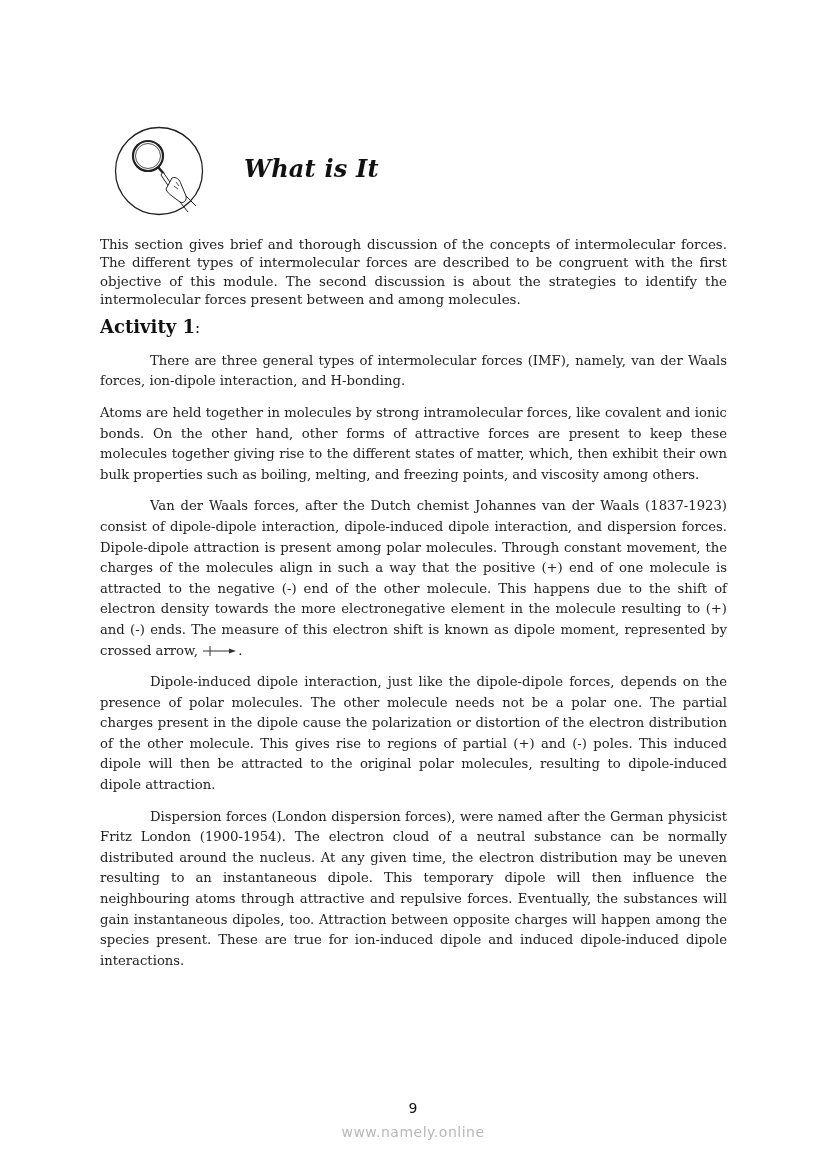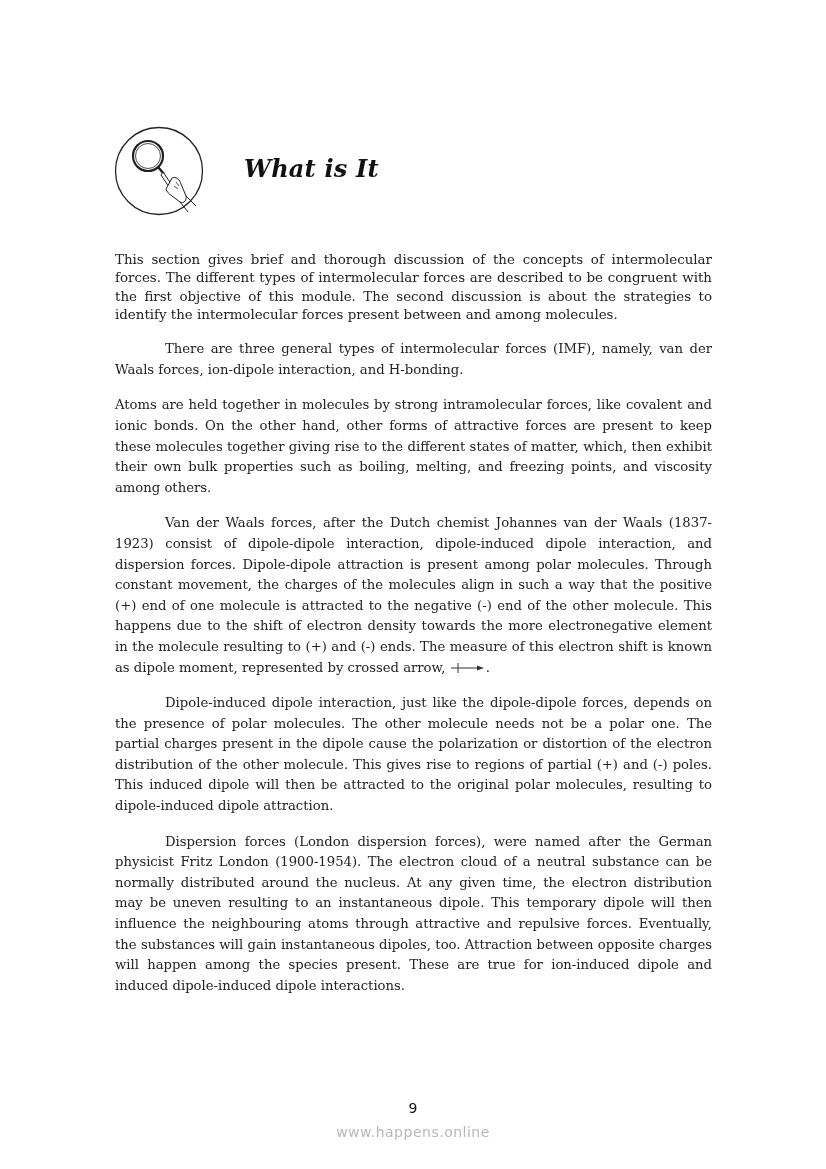--- a/index.html
+++ b/index.html
@@ -2,21 +2,21 @@
 <html><head>
   <meta charset="utf-8">
   <style>
     html, body { margin: 0; padding: 0; background: #ffffff; }
     body { width: 826px; height: 1169px; position: relative; overflow: hidden; color: #1a1a1a; }
     .page { position: absolute; left: 0; top: 0; width: 826px; height: 910px; }
     .header { position: absolute; left: 114px; top: 126px; width: 400px; height: 90px; }
     .icon-circle { position: absolute; left: 0; top: 0; width: 90px; height: 90px; }
     .section-title { position: absolute; left: 130px; top: 28px; font-family: "DejaVu Serif", serif; font-weight: bold; font-style: italic; font-size: 24px; color: #111; letter-spacing: 0.2px; }
     .content { position: absolute; left: 100px; top: 236px; width: 627px; font-family: "DejaVu Serif", serif; font-size: 13.2px; line-height: 20.6px; color: #222; }
-    .content p { margin: 15px; text-align: justify; text-align-last: left; }
+    .content p { margin: 0; text-align: justify; text-align-last: left; }
     .intro { line-height: 18.3px !important; margin-bottom: 8px !important; font-size: 13.4px !important; }
     .activity-title { font-family: "DejaVu Serif", serif; font-weight: bold; font-size: 18px; margin: 0 0 12px 0; color: #111; }
     .activity-title .colon { font-weight: normal; font-size: 15px; }
     .para { margin-bottom: 11px !important; }
     .indent { text-indent: 50px; }
     .arrow-glyph { display: inline-block; vertical-align: middle; width: 36px; height: 12px; }
     .page-number { position: absolute; left: 0; width: 826px; top: 1100px; text-align: center; font-family: "DejaVu Sans", sans-serif; font-size: 14px; color: #111; }
     .watermark { position: absolute; left: 0; width: 826px; top: 1124px; text-align: center; font-family: "DejaVu Sans", sans-serif; font-size: 14px; color: #b8b8b8; letter-spacing: 0.5px; }
   </style>
 </head>
@@ -35,27 +35,30 @@
       <path d="M62 56 L65 60 M60 60 L64 63" stroke="#222" stroke-width="0.8" fill="none"></path>
       <path d="M66 76 L74 86" stroke="#222" stroke-width="1" fill="none"></path>
       <path d="M72 70 L82 80" stroke="#222" stroke-width="1" fill="none"></path>
     </svg>
     <div class="section-title">What is It</div>
   </div>
 
   <div class="content">
     <p class="intro">This section gives brief and thorough discussion of the concepts of intermolecular forces. The different types of intermolecular forces are described to be congruent with the first objective of this module. The second discussion is about the strategies to identify the intermolecular forces present between and among molecules.</p>
 
+    <div class="activity-title">
+      <span>Activity 1</span><span class="colon">:</span>
+    </div>
 
     <p class="para indent">There are three general types of intermolecular forces (IMF), namely, van der Waals forces, ion-dipole interaction, and H-bonding.</p>
     <p class="para">Atoms are held together in molecules by strong intramolecular forces, like covalent and ionic bonds. On the other hand, other forms of attractive forces are present to keep these molecules together giving rise to the different states of matter, which, then exhibit their own bulk properties such as boiling, melting, and freezing points, and viscosity among others.</p>
     <p class="para indent"><span>Van der Waals forces, after the Dutch chemist Johannes van der Waals (1837-1923) consist of dipole-dipole interaction, dipole-induced dipole interaction, and dispersion forces. Dipole-dipole attraction is present among polar molecules. Through constant movement, the charges of the molecules align in such a way that the positive (+) end of one molecule is attracted to the negative (-) end of the other molecule. This happens due to the shift of electron density towards the more electronegative element in the molecule resulting to (+) and (-) ends. The measure of this electron shift is known as dipole moment, represented by crossed arrow,</span> <svg class="arrow-glyph" viewBox="0 0 36 12">
           <line x1="1" y1="6" x2="30" y2="6" stroke="#333" stroke-width="1"></line>
           <line x1="8" y1="1" x2="8" y2="11" stroke="#333" stroke-width="1"></line>
           <path d="M27 3.5 L34 6 L27 8.5 Z" fill="#333"></path>
         </svg><span>.</span></p>
     <p class="para indent">Dipole-induced dipole interaction, just like the dipole-dipole forces, depends on the presence of polar molecules. The other molecule needs not be a polar one. The partial charges present in the dipole cause the polarization or distortion of the electron distribution of the other molecule. This gives rise to regions of partial (+) and (-) poles. This induced dipole will then be attracted to the original polar molecules, resulting to dipole-induced dipole attraction.</p>
     <p class="para indent">Dispersion forces (London dispersion forces), were named after the German physicist Fritz London (1900-1954). The electron cloud of a neutral substance can be normally distributed around the nucleus. At any given time, the electron distribution may be uneven resulting to an instantaneous dipole. This temporary dipole will then influence the neighbouring atoms through attractive and repulsive forces. Eventually, the substances will gain instantaneous dipoles, too. Attraction between opposite charges will happen among the species present. These are true for ion-induced dipole and induced dipole-induced dipole interactions.</p>
   </div>
 
   <div class="page-number">9</div>
-  <div class="watermark">www.happens.online</div>
+  <div class="watermark">www.namely.online</div>
 </div>
 
 </body></html>

